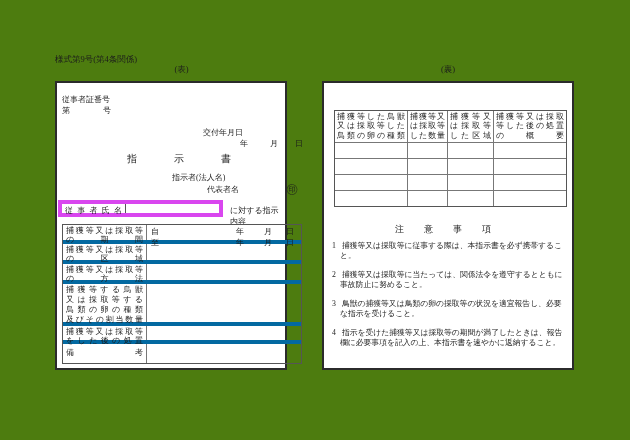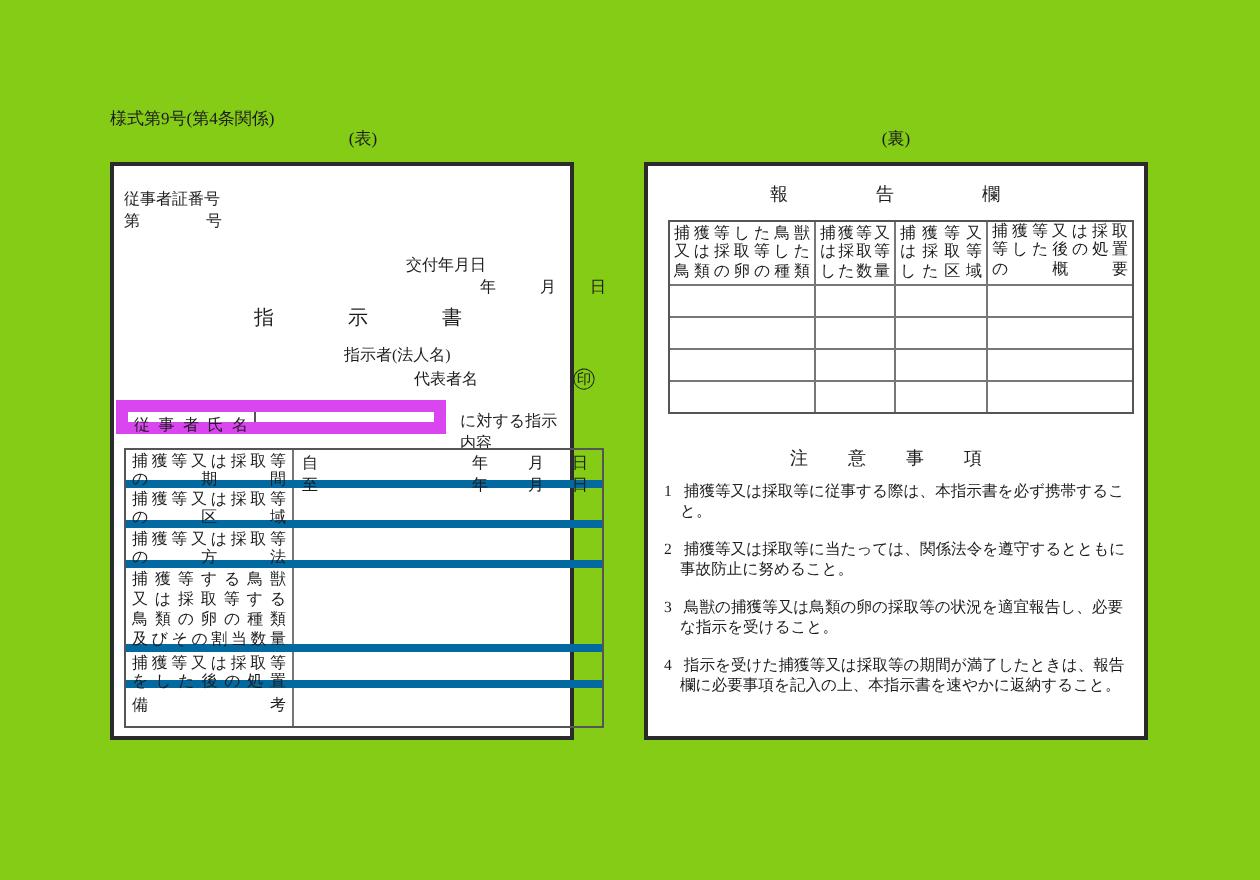--- a/index.html
+++ b/index.html
@@ -1,17 +1,17 @@
 <!DOCTYPE html>
 <html><head>
 <meta charset="utf-8">
 <style>
   html,body{margin:0;padding:0;}
   body{background:#f6f6f6;}
-  .page{position:relative;width:630px;height:440px;background:#84cc16;
+  .page{position:relative;width:630px;height:440px;background:#4d7c0f;
         font-family:"Liberation Serif","DejaVu Serif",serif;color:#1c1c1c;
         font-size:8px;overflow:hidden;}
   .abs{position:absolute;}
   .form-number{left:55px;top:54px;font-size:8.5px;}
   .side-label{top:64px;text-align:center;font-size:8.5px;}
   .front-side{left:55px;width:253px;}
   .back-side{left:322px;width:252px;}
   .panel{position:absolute;top:81px;height:289px;background:#fff;
          border:2px solid #2b2b2b;box-sizing:border-box;}
   .front-panel{left:55px;width:232px;}
@@ -22,21 +22,21 @@
   .cert-prefix{left:5px;top:22px;}
   .cert-suffix{left:46px;top:22px;}
   .issue-date-label{left:146px;top:44px;}
   .ymd-y{left:183px;top:55px;}
   .ymd-m{left:213px;top:55px;}
   .ymd-d{left:238px;top:55px;}
   .doc-title{left:70px;top:69px;font-size:10px;letter-spacing:37px;white-space:nowrap;}
   .issuer-label{left:115px;top:89px;}
   .rep-label{left:116px;top:101px;margin-left:34px;}
   .seal{left:229px;top:98px;font-size:12px;}
-  .name-box{left:1px;top:117px;width:165px;height:17px;border:6px solid #d946ef;
+  .name-box{left:1px;top:117px;width:165px;height:17px;border:4px solid #d946ef;
             display:flex;box-sizing:border-box;}
   .name-label{width:64px;border-right:1px solid #555;box-sizing:border-box;
               padding:0 3px;line-height:14px;text-align:justify;text-align-last:justify;}
   .name-input{flex:1;background:#fff;}
   .target-suffix{left:173px;top:122px;}
 
   .ftable{left:5px;top:141px;width:238px;border:1px solid #555;box-sizing:content-box;}
   .frow{display:flex;border-bottom:4px solid #0369a1;box-sizing:border-box;}
   .frow:last-child{border-bottom:none;}
   .flabel{width:84px;border-right:1px solid #777;box-sizing:border-box;
@@ -154,21 +154,20 @@
       <div class="frow r6" style="height:19px">
         <div class="flabel">
           <div>備　考</div>
         </div>
         <div class="fvalue"></div>
       </div>
     </div>
   </div>
 
   <div class="panel back-panel">
-    <div class="abs report-title">報告欄</div>
 
     <div class="abs btable">
       <div class="brow bhead">
         <div class="bcell bc1">
           <div>捕獲等した鳥獣</div>
           <div>又は採取等した</div>
           <div>鳥類の卵の種類</div>
         </div>
         <div class="bcell bc2">
           <div>捕獲等又</div>

